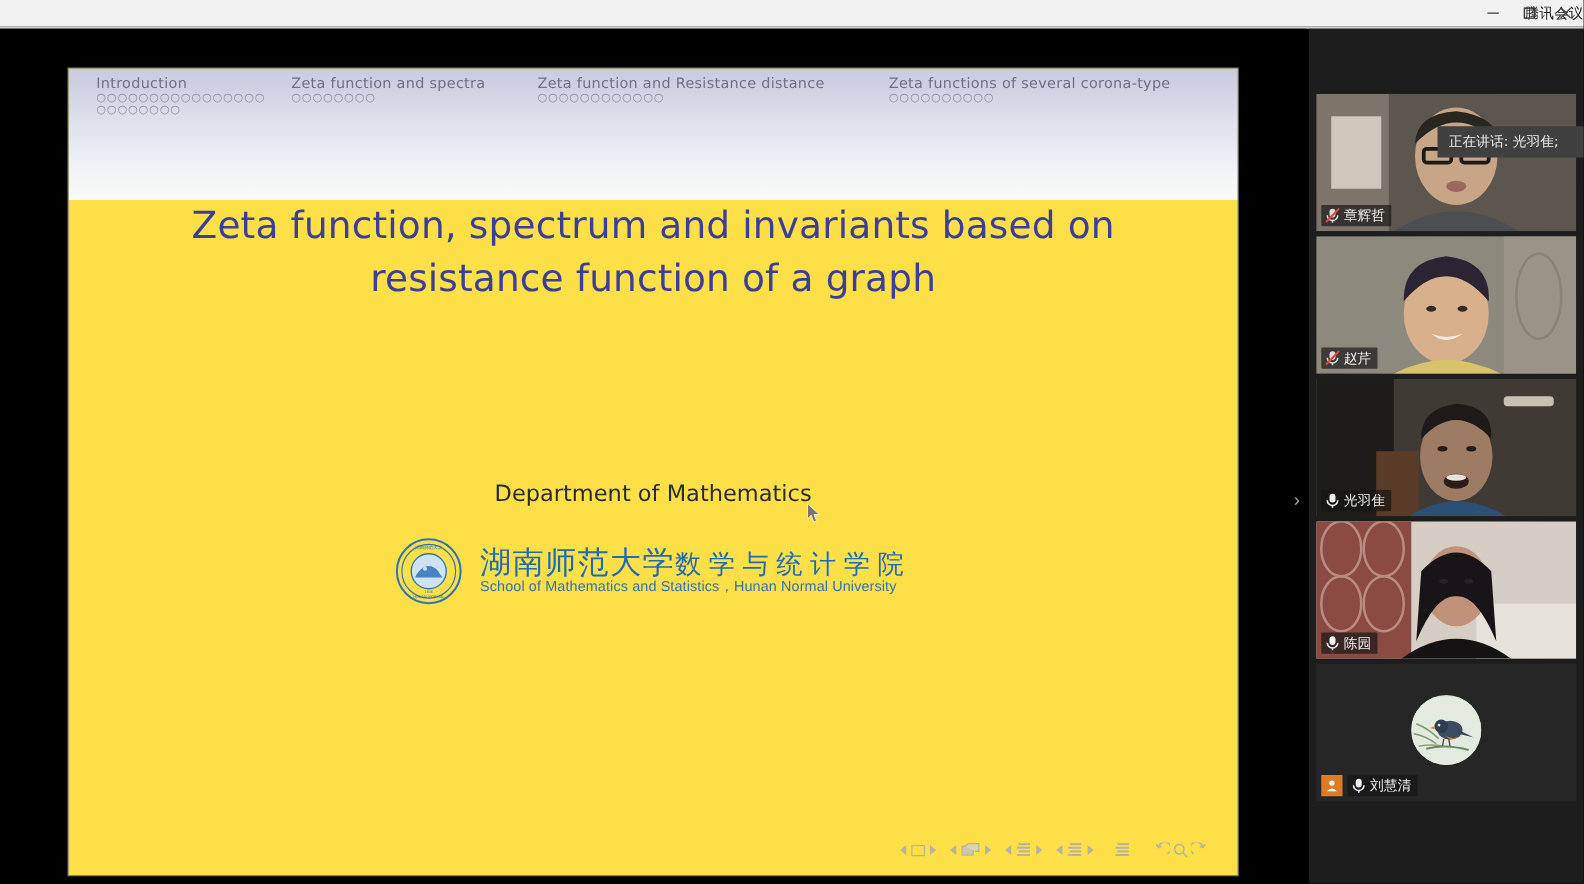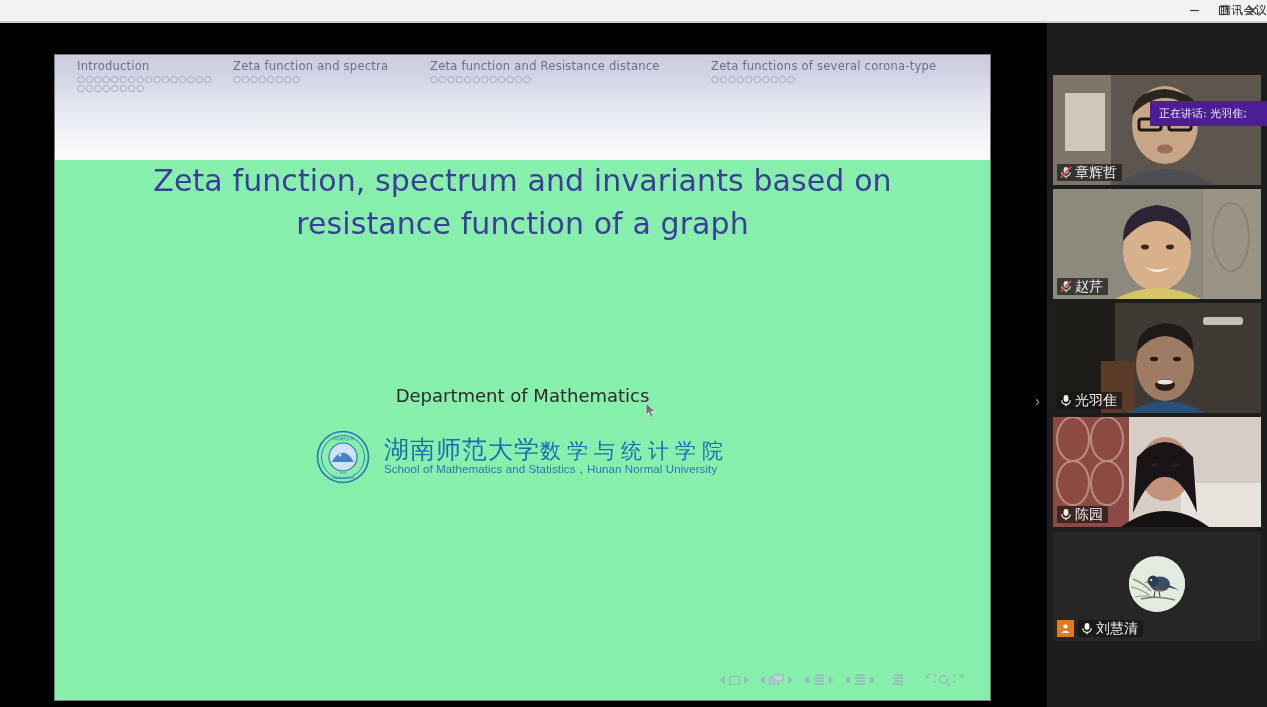--- a/index.html
+++ b/index.html
@@ -29,21 +29,21 @@
 
   .gline { position:absolute; left:0; top:21px; width:1267px; height:2px; background:#cfcfcf; }
 
   
   #stage {
     position:absolute; left:0; top:23px; width:1045px; height:684px; background:#000;
   }
 
   #slide {
     position:absolute; left:55px; top:32px; width:935px; height:645px;
-    background:#86efac;
+    background:#fde047;
     box-shadow: 0 0 0 1px #7c7c7c;
     overflow:hidden;
   }
 
   
   #beamer-nav {
     position:absolute; left:0; top:0; width:935px; height:37px;
     background: linear-gradient(to bottom,#c9cbdf 0%, #d2d4e4 55%, #dcdeea 100%);
     display:flex;
   }
@@ -132,35 +132,35 @@
   }
   .tile.speaking { box-shadow: inset 0 0 0 2px #2fa34f; }
   .tile .vid { position:absolute; inset:0; }
   .namebar {
     position:absolute; left:4px; bottom:4px; height:17px;
     background:rgba(20,20,20,.68);
     display:flex; align-items:center; gap:3px; padding:0 5px 0 3px;
     border-radius:1px;
   }
   .namebar .nm {
-    font-size:14px; color:#efefef; white-space:nowrap;
+    font-size:11px; color:#efefef; white-space:nowrap;
     font-family:Liberation Sans, sans-serif;
   }
   .hostbadge {
     position:absolute; left:4px; bottom:4px; width:17px; height:17px;
     background:#e07b25; display:flex; align-items:center; justify-content:center;
   }
   .hostbadge svg { width:11px; height:11px; }
 
   .mic { width:12px; height:13px; flex:0 0 auto; }
 
   
   #speak-banner {
     position:absolute; right:0; top:78px; width:117px; height:25px;
-    background:#4c1d95; display:flex; align-items:center; padding-left:9px;
+    background:#404040; display:flex; align-items:center; padding-left:9px;
   }
   #speak-banner .txt {
     font-size:11px; color:#ececec; white-space:nowrap;
     font-family:"DejaVu Sans","Liberation Sans",sans-serif;
   }
 
   
   .v1 { background: radial-gradient(ellipse 56% 72% at 52% 58%, #8c7a6c 0%, #6d6057 38%, #4a443f 72%, #2e2c29 100%); }
   .v2 { background: radial-gradient(ellipse 52% 66% at 50% 56%, #c9a886 0%, #a98d73 40%, #7e7463 72%, #55514a 100%); }
   .v3 { background: radial-gradient(ellipse 50% 68% at 52% 62%, #9a8173 0%, #6a5a50 42%, #3a3630 74%, #1d1b19 100%); }

